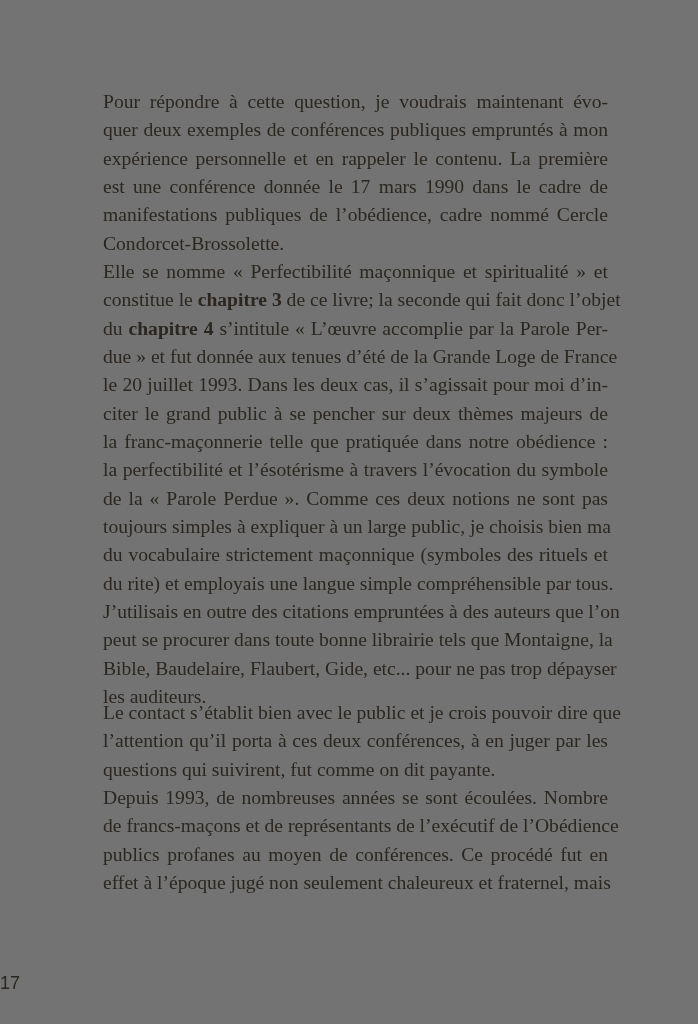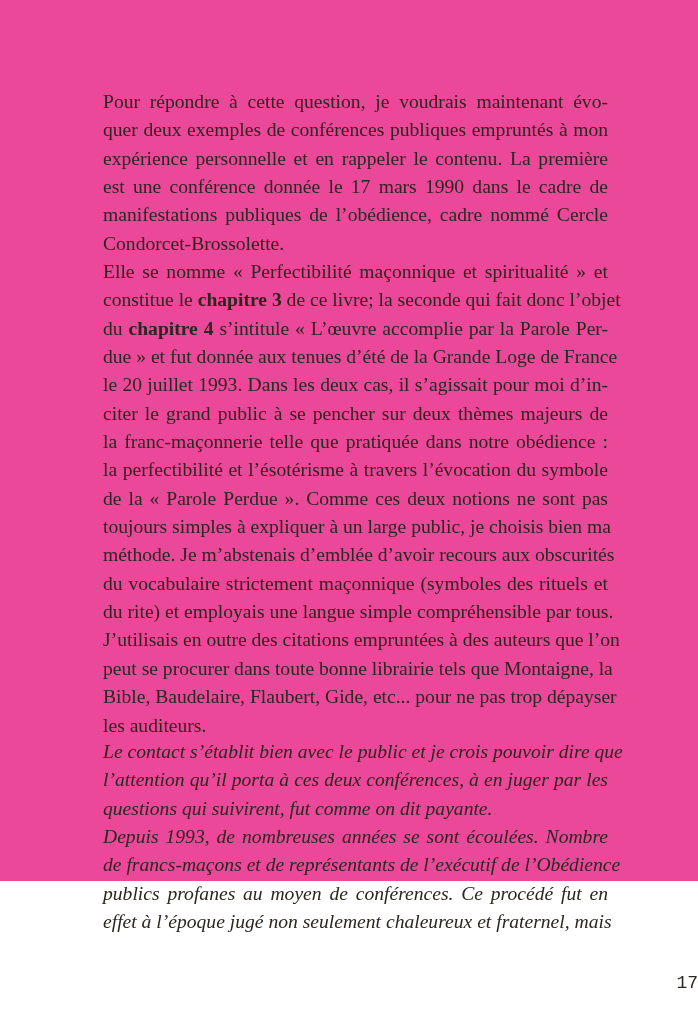--- a/index.html
+++ b/index.html
@@ -1,36 +1,36 @@
 <!DOCTYPE html>
 <html><head>
 <meta charset="utf-8">
 <style>
   html, body { margin: 0; padding: 0; background: #ffffff; }
   body { width: 698px; height: 1024px; position: relative; overflow: hidden; }
   .page {
-    position: absolute; left: 0; top: 0; width: 698px; height: 881px; background: #ec4899;
+    position: absolute; left: 0; top: 0; width: 698px; height: 1024px; background: #737373;
   }
   .text-block {
     position: absolute; left: 103px; width: 505px;
     font-family: "Liberation Serif", "DejaVu Serif", serif;
     font-size: 19.6px; color: #2b2720;
   }
   .line {
     display: block; height: 28.35px; line-height: 28.35px;
     white-space: nowrap; text-align: justify; text-align-last: justify;
   }
   .line.last { text-align: center; text-align-last: left; }
   .p1 { top: 88px; }
   .p2 { top: 258px; }
-  .p3 { top: 738px; font-style: italic; }
+  .p3 { top: 699px; }
   b { font-weight: bold; }
   .page-number {
-    position: absolute; left: 0; width: 698px; top: 973px; text-align: right;
-    font-family: Liberation Mono, monospace; font-size: 18px; color: #2b2720;
+    position: absolute; left: 0; width: 698px; top: 973px; text-align: left;
+    font-family: Liberation Sans, sans-serif; font-size: 18px; color: #2b2720;
   }
 </style>
 </head>
 <body>
 
 <div class="page">
   <div class="text-block p1">
     <span class="line">Pour répondre à cette question, je voudrais maintenant évo-</span>
     <span class="line">quer deux exemples de conférences publiques empruntés à mon</span>
     <span class="line">expérience personnelle et en rappeler le contenu. La première</span>
@@ -43,21 +43,20 @@
     <span class="line">Elle se nomme « Perfectibilité maçonnique et spiritualité » et</span>
     <span class="line"><span>constitue le </span><b>chapitre 3</b><span> de ce livre; la seconde qui fait donc l’objet</span></span>
     <span class="line"><span>du </span><b>chapitre 4</b><span> s’intitule « L’œuvre accomplie par la Parole Per-</span></span>
     <span class="line">due » et fut donnée aux tenues d’été de la Grande Loge de France</span>
     <span class="line">le 20 juillet 1993. Dans les deux cas, il s’agissait pour moi d’in-</span>
     <span class="line">citer le grand public à se pencher sur deux thèmes majeurs de</span>
     <span class="line">la franc-maçonnerie telle que pratiquée dans notre obédience :</span>
     <span class="line">la perfectibilité et l’ésotérisme à travers l’évocation du symbole</span>
     <span class="line">de la « Parole Perdue ». Comme ces deux notions ne sont pas</span>
     <span class="line">toujours simples à expliquer à un large public, je choisis bien ma</span>
-    <span class="line">méthode. Je m’abstenais d’emblée d’avoir recours aux obscurités</span>
     <span class="line">du vocabulaire strictement maçonnique (symboles des rituels et</span>
     <span class="line">du rite) et employais une langue simple compréhensible par tous.</span>
     <span class="line">J’utilisais en outre des citations empruntées à des auteurs que l’on</span>
     <span class="line">peut se procurer dans toute bonne librairie tels que Montaigne, la</span>
     <span class="line">Bible, Baudelaire, Flaubert, Gide, etc... pour ne pas trop dépayser</span>
     <span class="line last">les auditeurs.</span>
   </div>
 
   <div class="text-block p3">
     <span class="line">Le contact s’établit bien avec le public et je crois pouvoir dire que</span>

